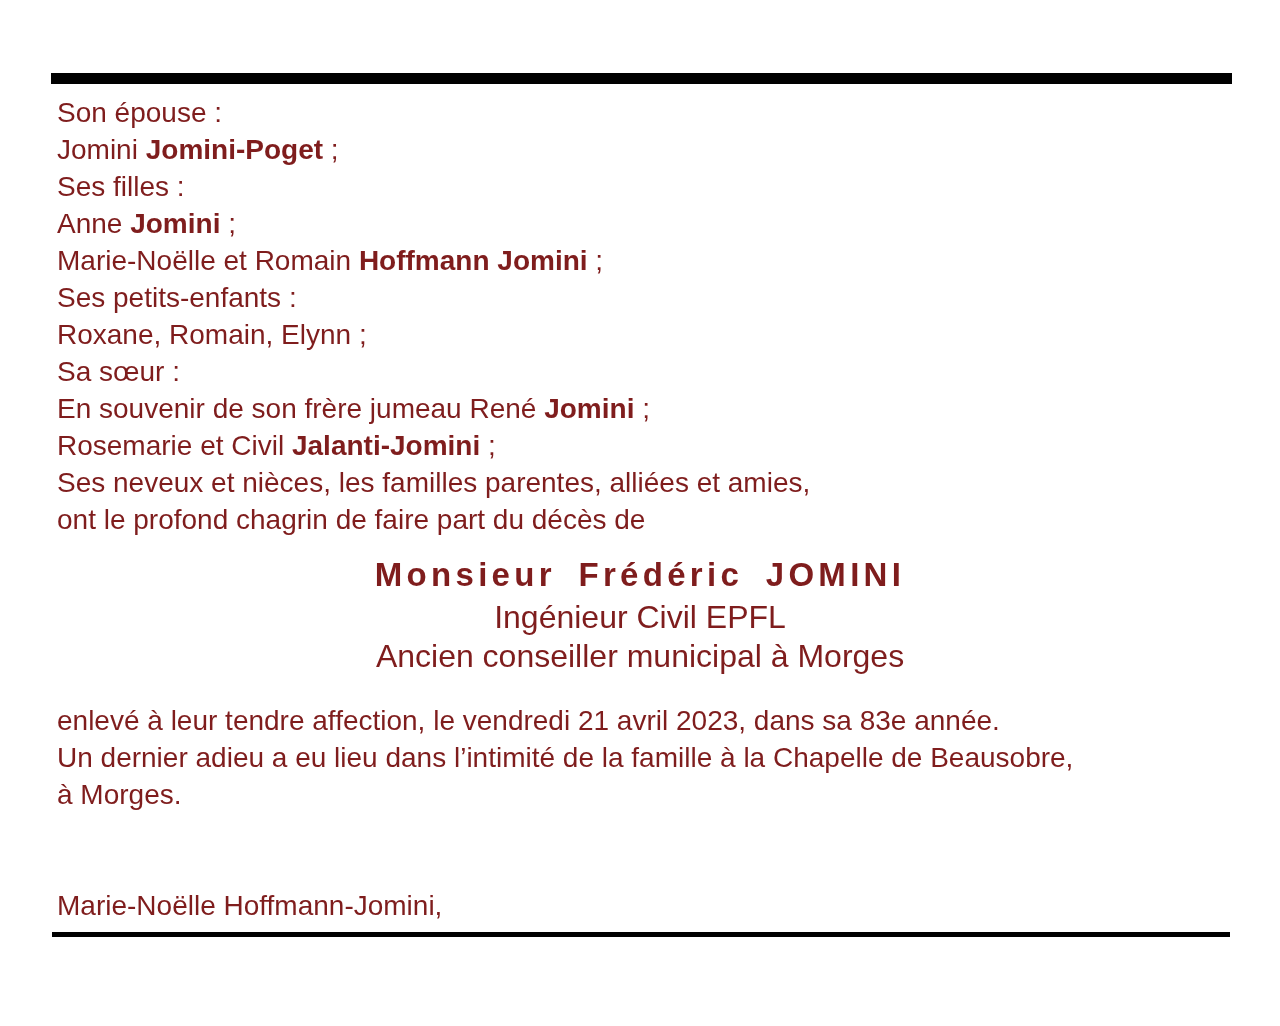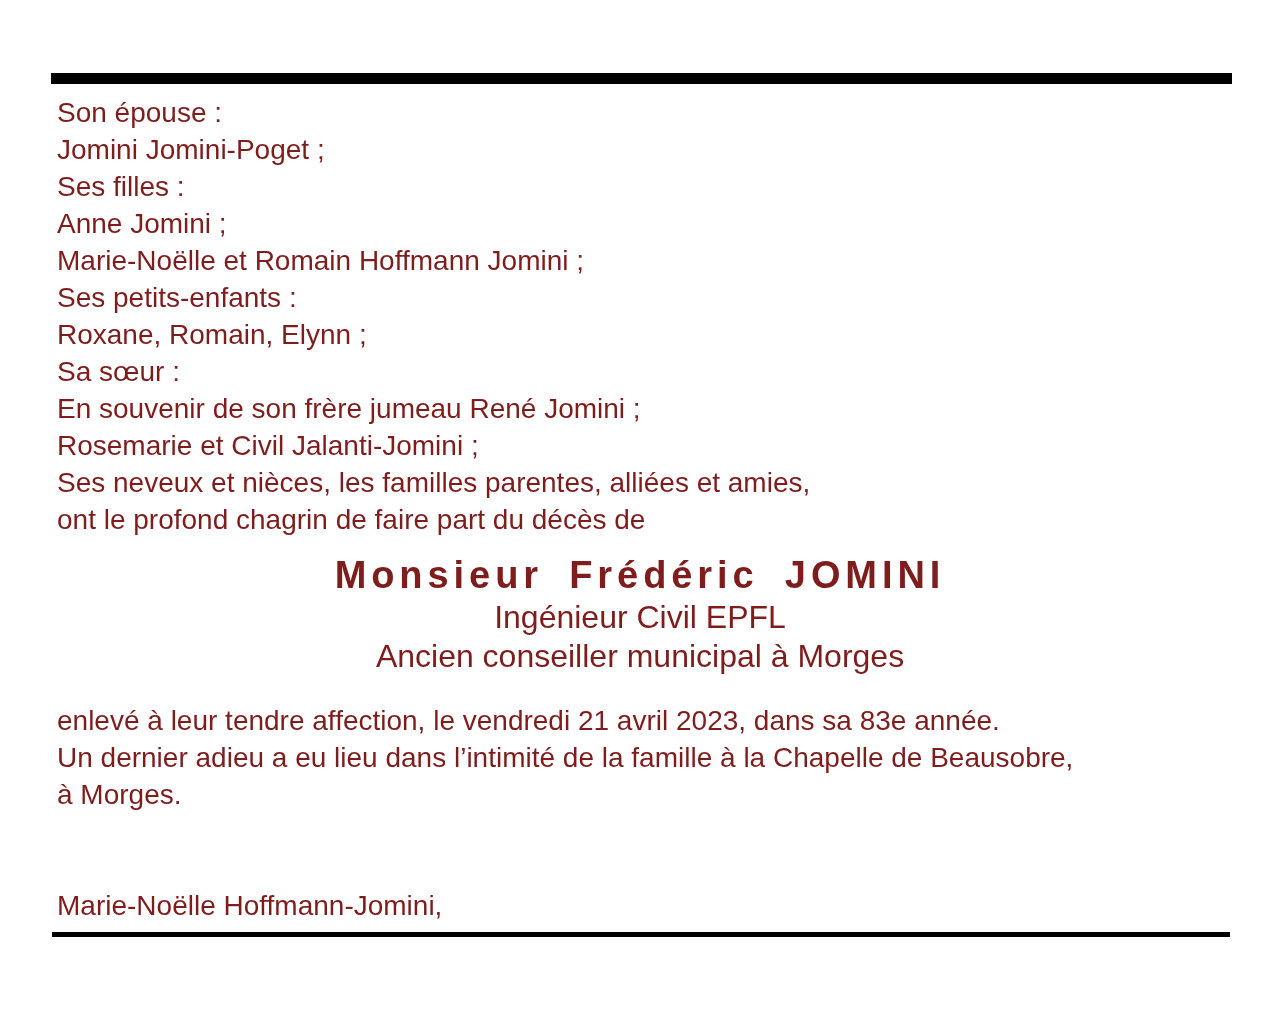--- a/index.html
+++ b/index.html
@@ -24,28 +24,28 @@
   }
   .content p { margin: 0; }
 
   .family p,
   .details p,
   .domicile {
     font-size: 28px;
     line-height: 37px;
     white-space: pre-wrap;
   }
-  .b { font-weight: normal; }
+  .b { font-weight: bold; }
 
   .deceased {
     margin-top: 14px;
     text-align: center;
   }
   .deceased .title {
-    font-size: 38px;
+    font-size: 33px;
     line-height: 46px;
     font-weight: bold;
     letter-spacing: 0.13em;
     word-spacing: 0.28em;
   }
   .deceased .subtitle {
     font-size: 32px;
     line-height: 39px;
   }
 

